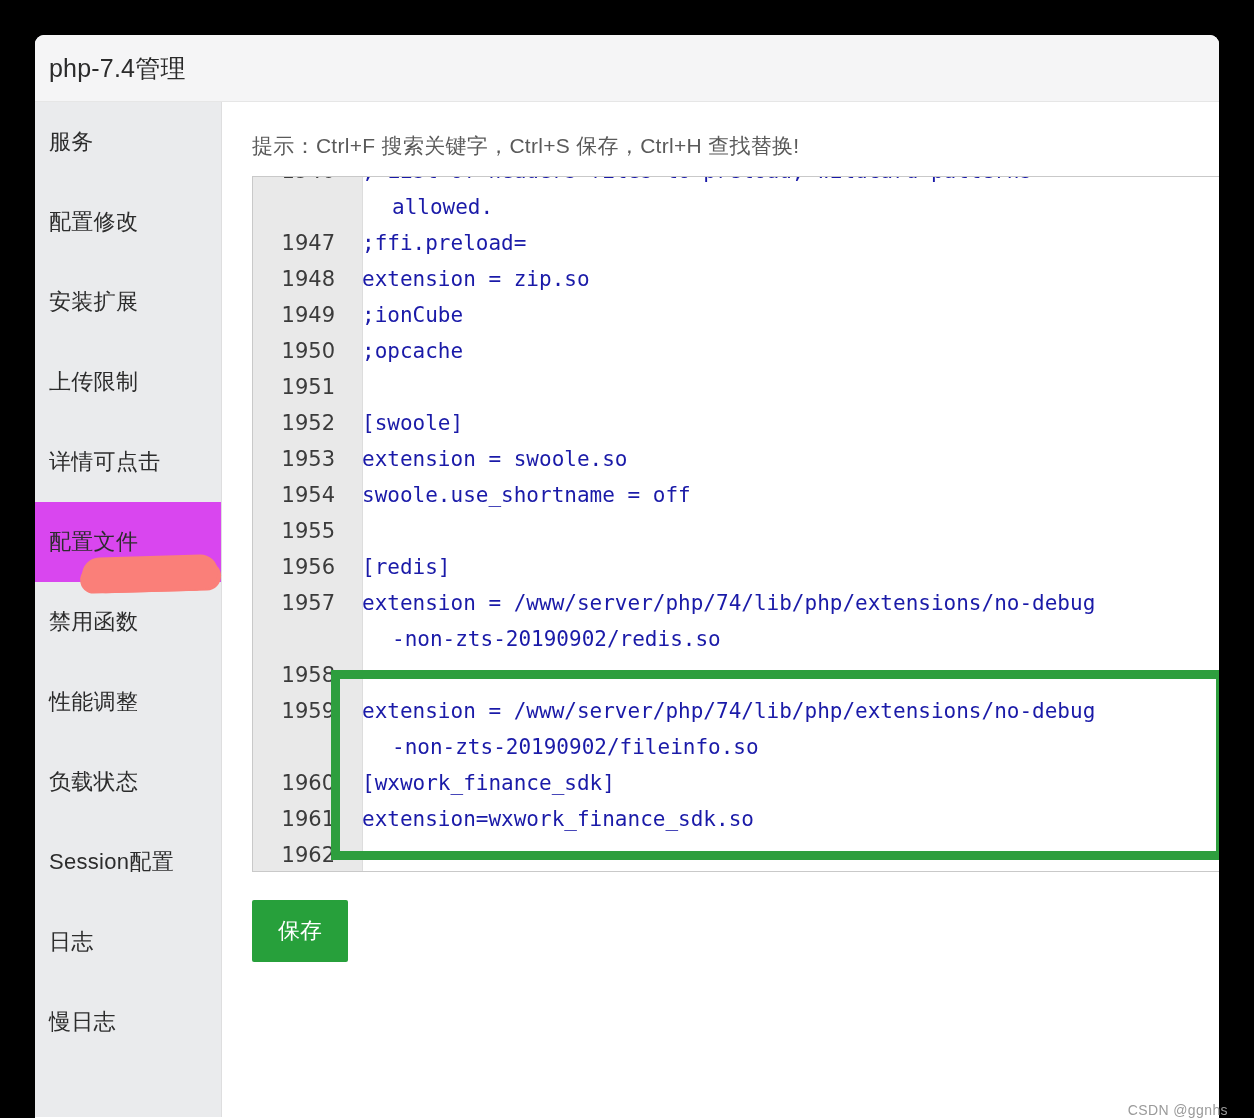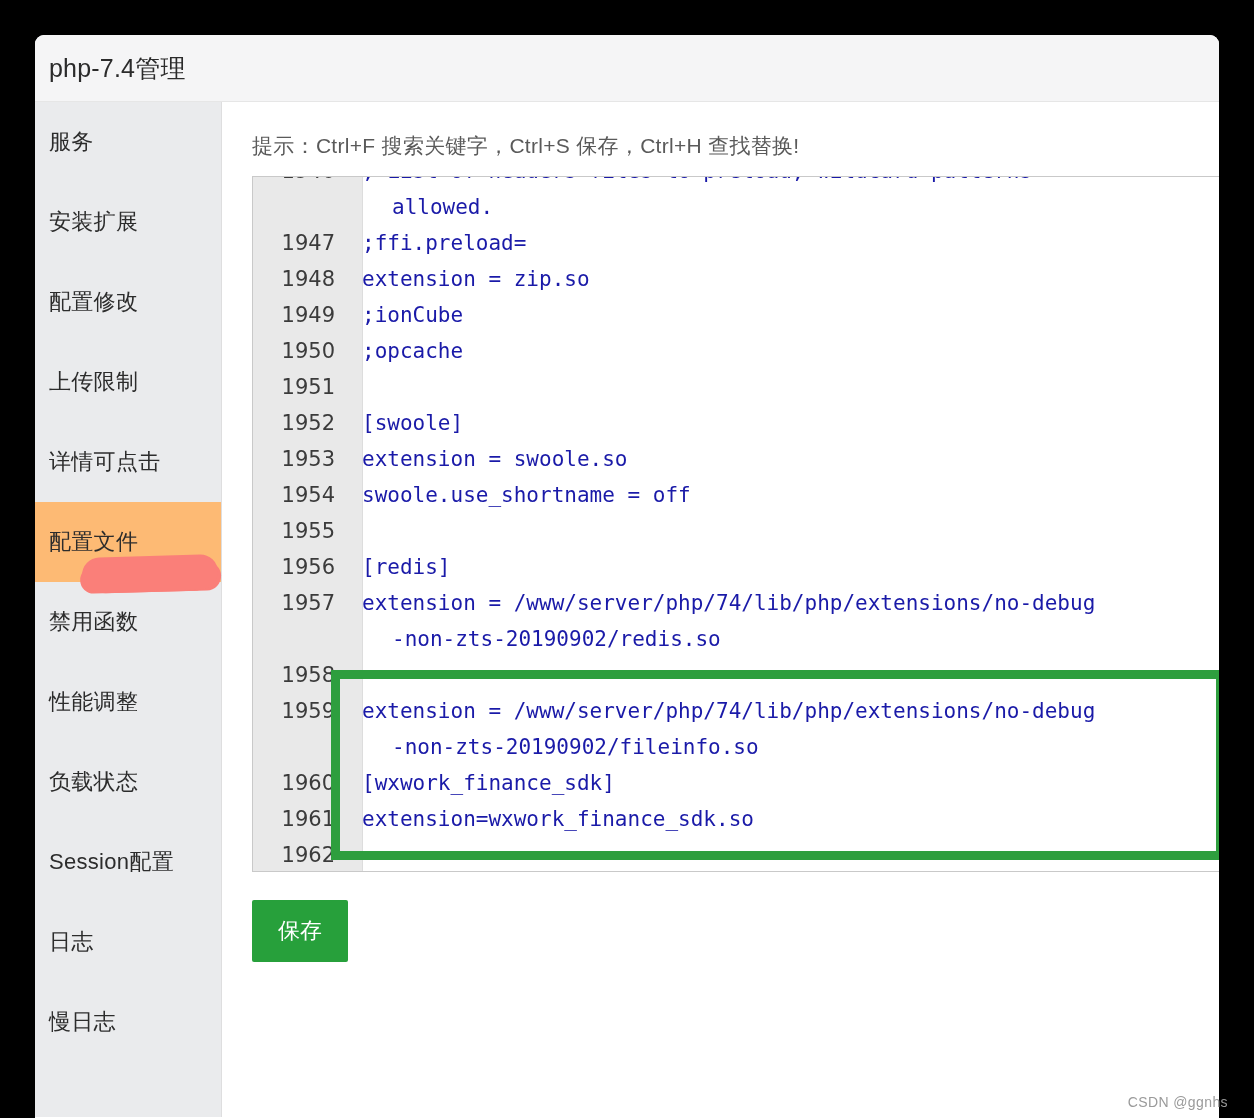--- a/index.html
+++ b/index.html
@@ -68,21 +68,21 @@
     align-items: center;
     padding-left: 14px;
     font-size: 22px;
     color: #2c2c2c;
     box-sizing: border-box;
     position: relative;
     cursor: pointer;
     letter-spacing: 0.3px;
   }
   .side-item.active {
-    background: #fdba74;
+    background: #d946ef;
   }
 
   
   .marker-scribble {
     position: absolute;
     left: 47px;
     top: 54px;
     width: 136px;
     height: 35px;
     background: #fa7f79;
@@ -222,21 +222,21 @@
   }
   .link-green {
     color: #1fa136;
     text-decoration: none;
   }
 
   
   .watermark {
     position: absolute;
     right: 14px;
-    bottom: 8px;
+    bottom: 0;
     font-size: 14px;
     color: #9a9a9a;
     font-family: "Liberation Sans", sans-serif;
     letter-spacing: 0.4px;
   }
 </style>
 </head>
 <body>
 
 <div id="root">
@@ -247,24 +247,24 @@
       <div class="modal-title">php-7.4管理</div>
     </div>
 
     <div class="modal-body">
 
       <nav class="sidebar" id="sidebar">
           <div class="side-item">
             <span>服务</span>
           </div>
           <div class="side-item">
+            <span>配置修改</span>
+          </div>
+          <div class="side-item">
             <span>安装扩展</span>
-          </div>
-          <div class="side-item">
-            <span>配置修改</span>
           </div>
           <div class="side-item">
             <span>上传限制</span>
           </div>
           <div class="side-item">
             <span>详情可点击</span>
           </div>
           <div class="side-item active">
             <span>配置文件</span>
             <span class="marker-scribble"></span>

